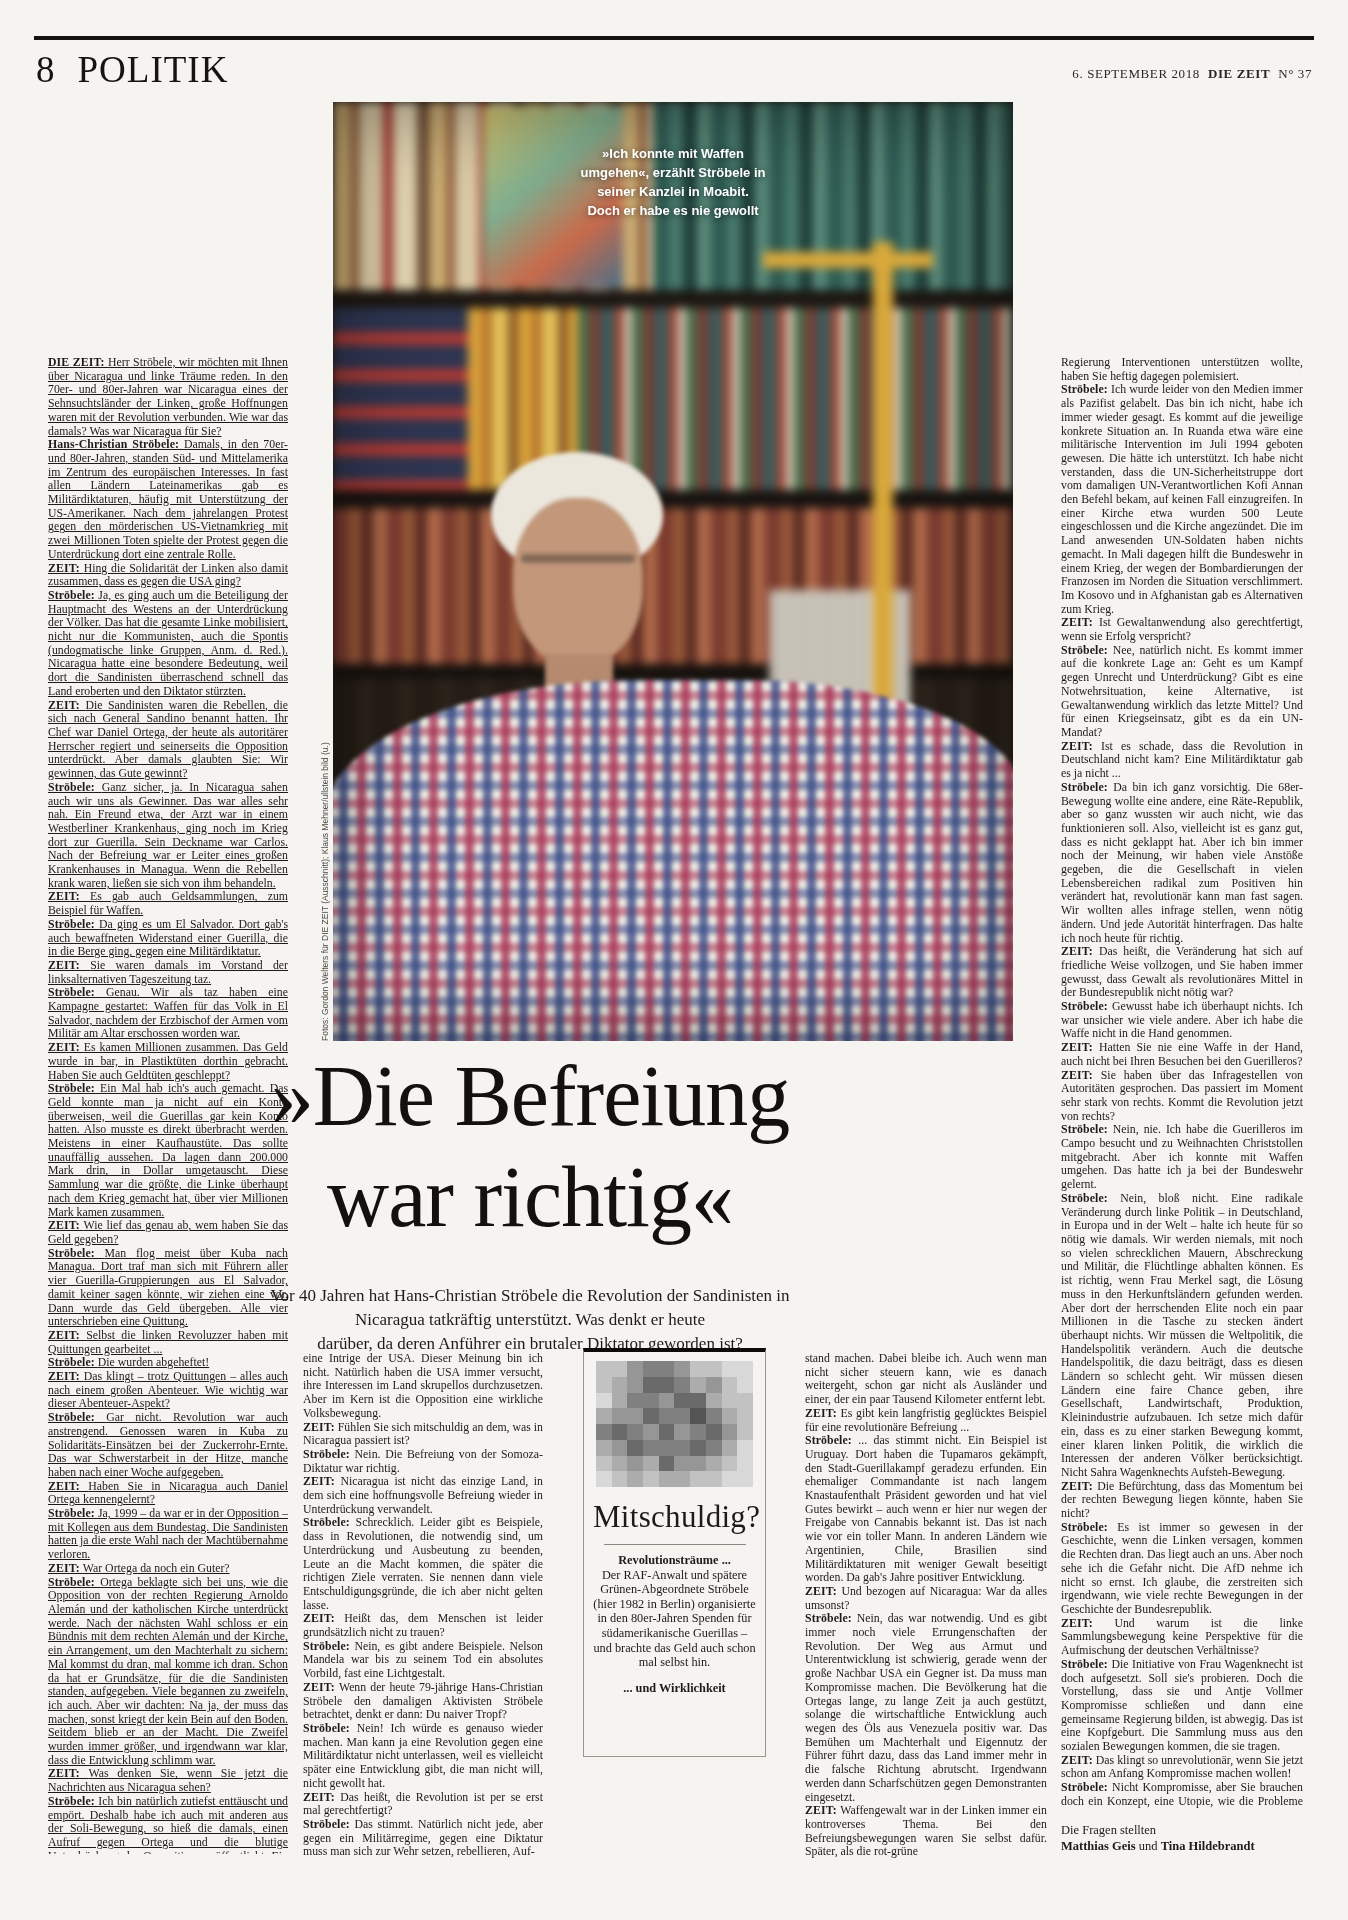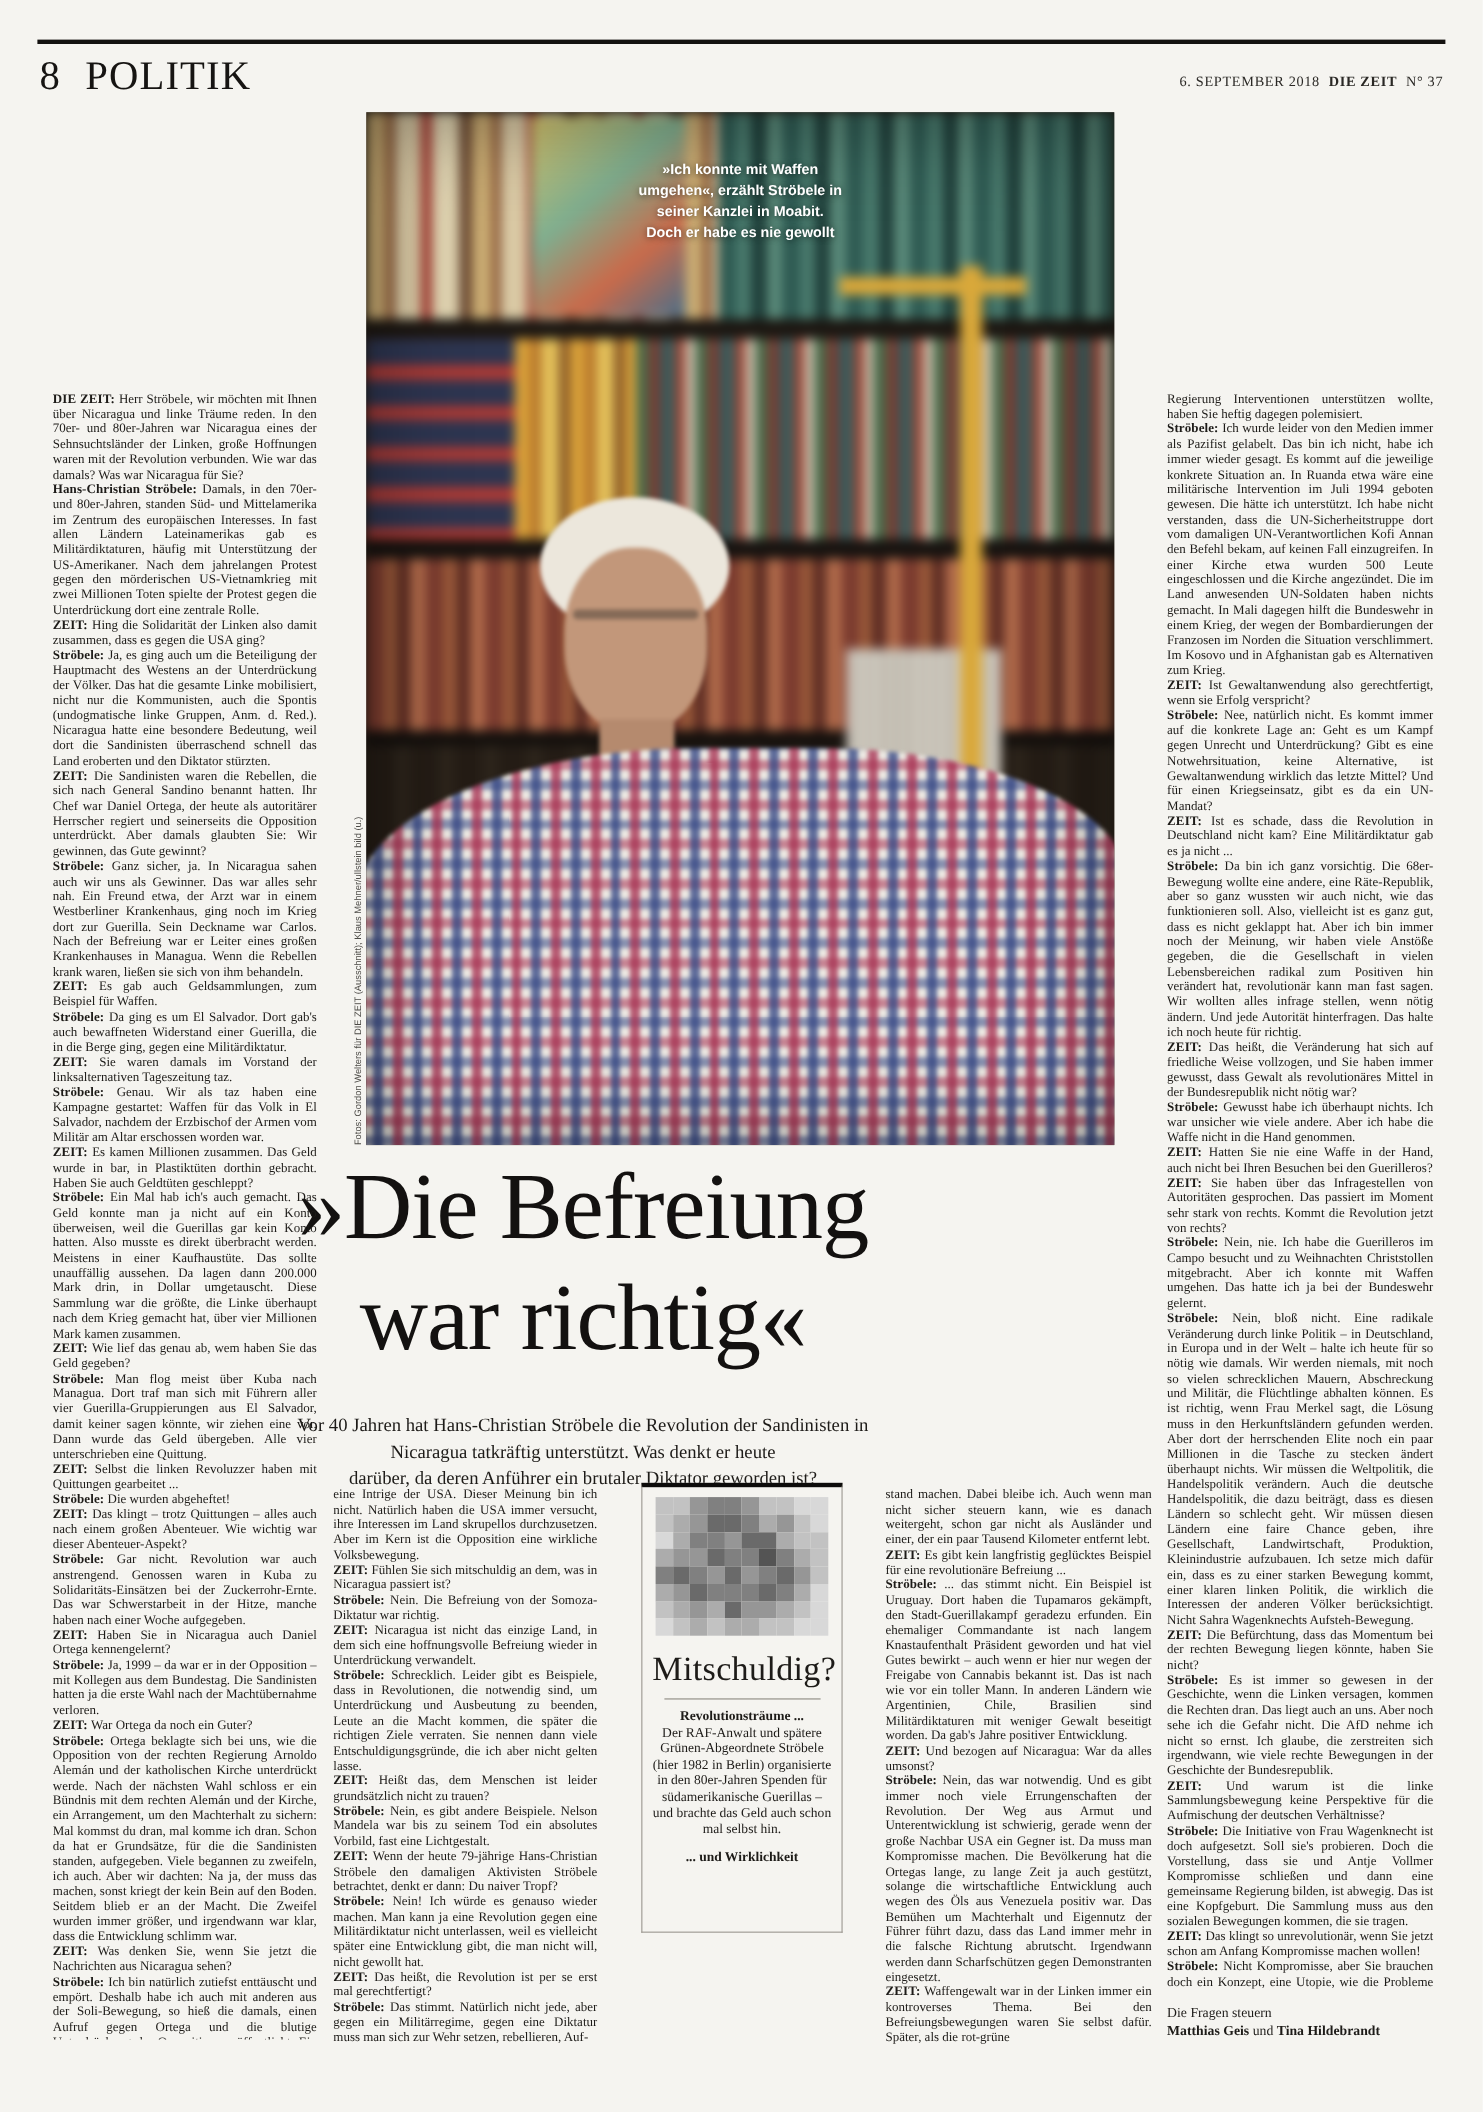--- a/index.html
+++ b/index.html
@@ -49,21 +49,21 @@
              font-family:"Liberation Sans",sans-serif;font-size:8.5px;color:#4c4a46;width:640px;white-space:nowrap;}
   
   .headline{position:absolute;left:268px;top:1046px;width:524px;text-align:center;
             font-size:86px;line-height:101px;letter-spacing:-1px;color:#131110;}
   .subhead{position:absolute;left:258px;top:1284px;width:544px;text-align:center;
            font-size:17px;line-height:24px;color:#1d1b18;}
   
   .col{position:absolute;font-size:11.8px;line-height:13.7px;overflow:hidden;}
   .col p{margin:0;text-align:justify;hyphens:auto;}
   .col p b{letter-spacing:.1px;}
-  .c1{left:48px;top:356px;width:240px;height:1498px;}
+  .c1{left:48px;top:356px;width:240px;height:1498px;text-decoration:underline;}
   .c2{left:303px;top:1352px;width:240px;height:512px;}
   .c4{left:805px;top:1352px;width:242px;height:528px;}
   .c5{left:1061px;top:356px;width:242px;height:1452px;}
   
   .infobox{position:absolute;left:583px;top:1348px;width:183px;height:409px;box-sizing:border-box;
            border:1px solid #9a968f;border-top:4px solid #0c0b0a;background:#f5f4f0;
            padding:9px 9px 10px;text-align:center;}
   .pixgrid{width:157px;height:126px;margin:0 auto;display:grid;
            grid-template-columns:repeat(10,1fr);grid-template-rows:repeat(8,1fr);}
   .box-title{font-size:31px;margin-top:12px;letter-spacing:.3px;}
@@ -277,17 +277,17 @@
         <div style="background: rgb(216, 216, 216);"></div>
       </div>
     <div class="box-title">Mitschuldig?</div>
     <hr class="box-rule">
     <div class="box-h">Revolutionsträume ...</div>
     <div class="box-t">Der RAF-Anwalt und spätere Grünen-Abgeordnete Ströbele (hier 1982 in Berlin) organisierte in den 80er-Jahren Spenden für südamerikanische Guerillas – und brachte das Geld auch schon mal selbst hin.</div>
     <div class="box-h2">... und Wirklichkeit</div>
   </div>
 
   <div class="credits">
-    <div>Die Fragen steuern</div>
+    <div>Die Fragen stellten</div>
     <div><b>Matthias Geis</b><span> und </span><b>Tina Hildebrandt</b></div>
   </div>
 
 </div>
 
 </body></html>

